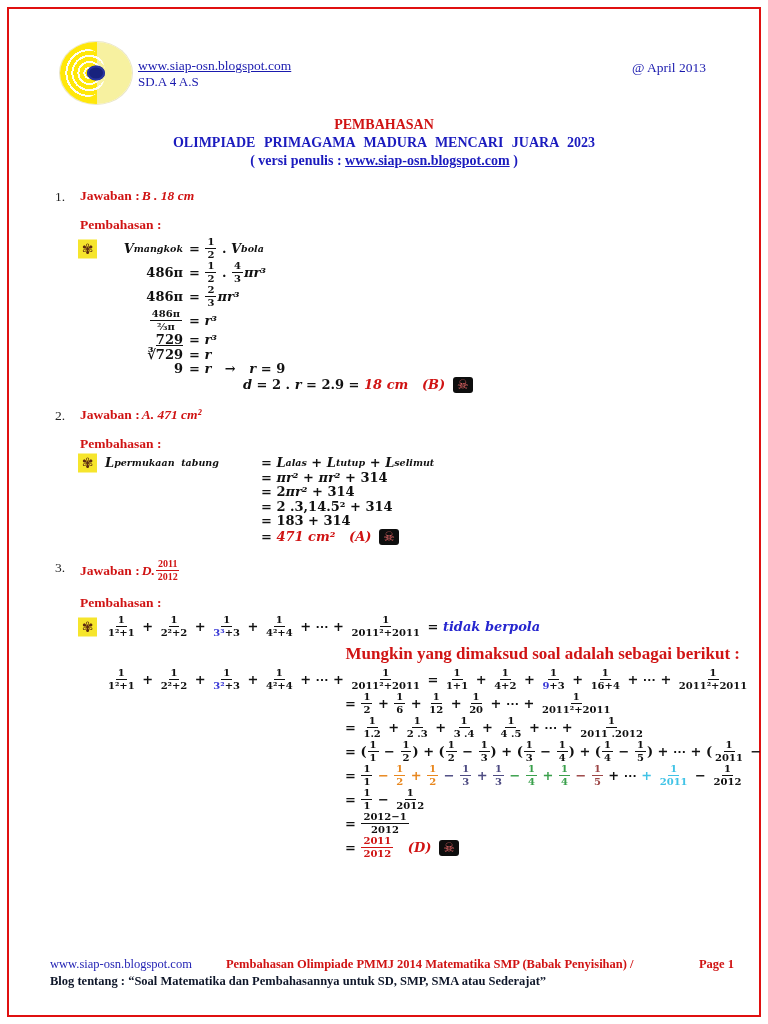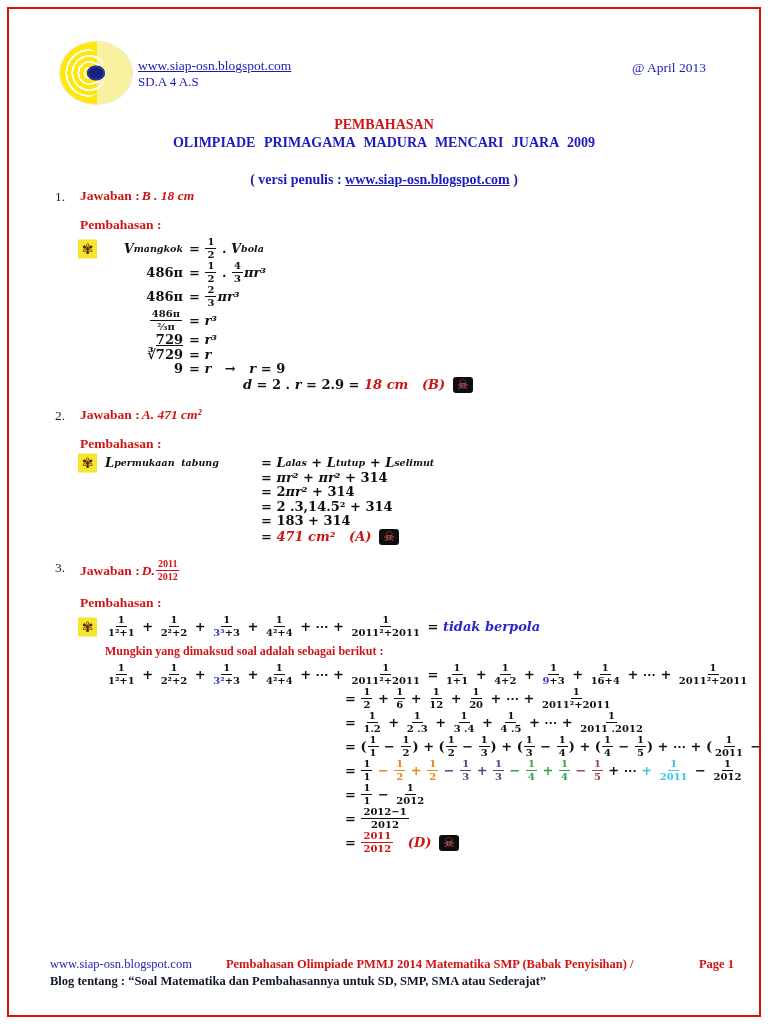--- a/index.html
+++ b/index.html
@@ -20,21 +20,21 @@
   .site-link{color:#1a1aae;text-decoration:underline;font-size:13.5px;display:block;}
   .subtitle{color:#1a1aae;font-size:13px;display:block;}
   .hdate{position:absolute;right:2px;top:18px;color:#1a1aae;font-size:13.5px;}
 
   
   .titles{position:absolute;top:116px;left:0;right:0;text-align:center;font-weight:bold;
           font-size:14px;line-height:18px;}
   .t-red{color:#d01414;}
   .t-blue{color:#1b1bbe;word-spacing:5px;}
   .t-red2{color:#d01414;word-spacing:4px;}
-  .t-versi{color:#1b1bbe;margin-top:19px;}
+  .t-versi{color:#1b1bbe;}
   .t-versi a,.versi-link{color:#1b1bbe;text-decoration:underline;}
 
   
   .main{position:absolute;top:188px;left:55px;right:28px;}
   .prob{position:relative;margin:0 0 14px 0;}
   .pnum{position:absolute;left:0;top:1px;font-size:13.5px;color:#222;}
   .pbody{margin-left:25px;}
   .jline{display:flex;align-items:center;margin:0 0 13px 0;color:#d01414;font-weight:bold;font-size:13.5px;}
   .jans{display:inline-flex;align-items:center;font-style:normal;margin-left:2px;}
   .plabel{color:#d01414;font-weight:bold;font-size:13.5px;margin:0 0 4px 0;}
@@ -53,21 +53,21 @@
   .fn{padding:0 2px 1px 2px;border-bottom:1px solid currentColor;font-size:10px;}
   .fd{padding:1px 2px 0 2px;font-size:10px;}
   sub{font-size:9.5px;font-style:italic;line-height:1;text-align:right;}
   .ol{border-top:1.3px solid currentColor;padding-top:0.5px;}
   .bullet{position:absolute;left:-27px;top:50%;transform:translateY(-50%);width:19px;height:19px;
           background:#f6e52c;color:#5c2a10;font-size:14px;line-height:19px;text-align:center;
           font-family:"DejaVu Sans",sans-serif;}
   .stamp{display:inline-block;width:20px;height:16px;background:#0e0e0e;border-radius:3px;
          color:#ef6a6a;font-size:13px;line-height:16px;text-align:center;margin-left:3px;
          font-family:"DejaVu Sans",sans-serif;vertical-align:-3px;}
-  .note{color:#d01414;font-weight:bold;font-size:12px;margin:6px 0 4px 25px;}
+  .note{color:#d01414;font-weight:bold;font-size:17px;margin:6px 0 4px 25px;text-align:right;}
 
   
   .footer{position:absolute;left:50px;right:34px;top:956px;font-size:12.5px;font-weight:bold;line-height:1.35;}
   .f1{display:flex;align-items:baseline;}
   .f-site{color:#2424b4;font-weight:normal;}
   .f-doc{color:#d01414;margin-left:34px;}
   .f-page{color:#d01414;margin-left:auto;}
   .f2{color:#0f172a;}
 </style>
 </head>
@@ -83,21 +83,21 @@
     </div>
     <div class="hlinks">
       <span class="site-link">www.siap-osn.blogspot.com</span>
       <span class="subtitle">SD.A 4 A.S</span>
     </div>
     <div class="hdate">@ April 2013</div>
   </div>
 
   <div class="titles">
     <div class="t-red">PEMBAHASAN</div>
-    <div class="t-blue">OLIMPIADE  PRIMAGAMA  MADURA  MENCARI  JUARA  2009</div>
+    <div class="t-blue">OLIMPIADE  PRIMAGAMA  MADURA  MENCARI  JUARA  2023</div>
     <div class="t-versi"><span>( versi penulis : </span><span class="versi-link">www.siap-osn.blogspot.com</span><span> )</span></div>
   </div>
 
   <div class="main">
 
     <div class="prob p1">
       <div class="pnum">1.</div>
       <div class="pbody">
         <div class="jline">
           <span>Jawaban : </span>

